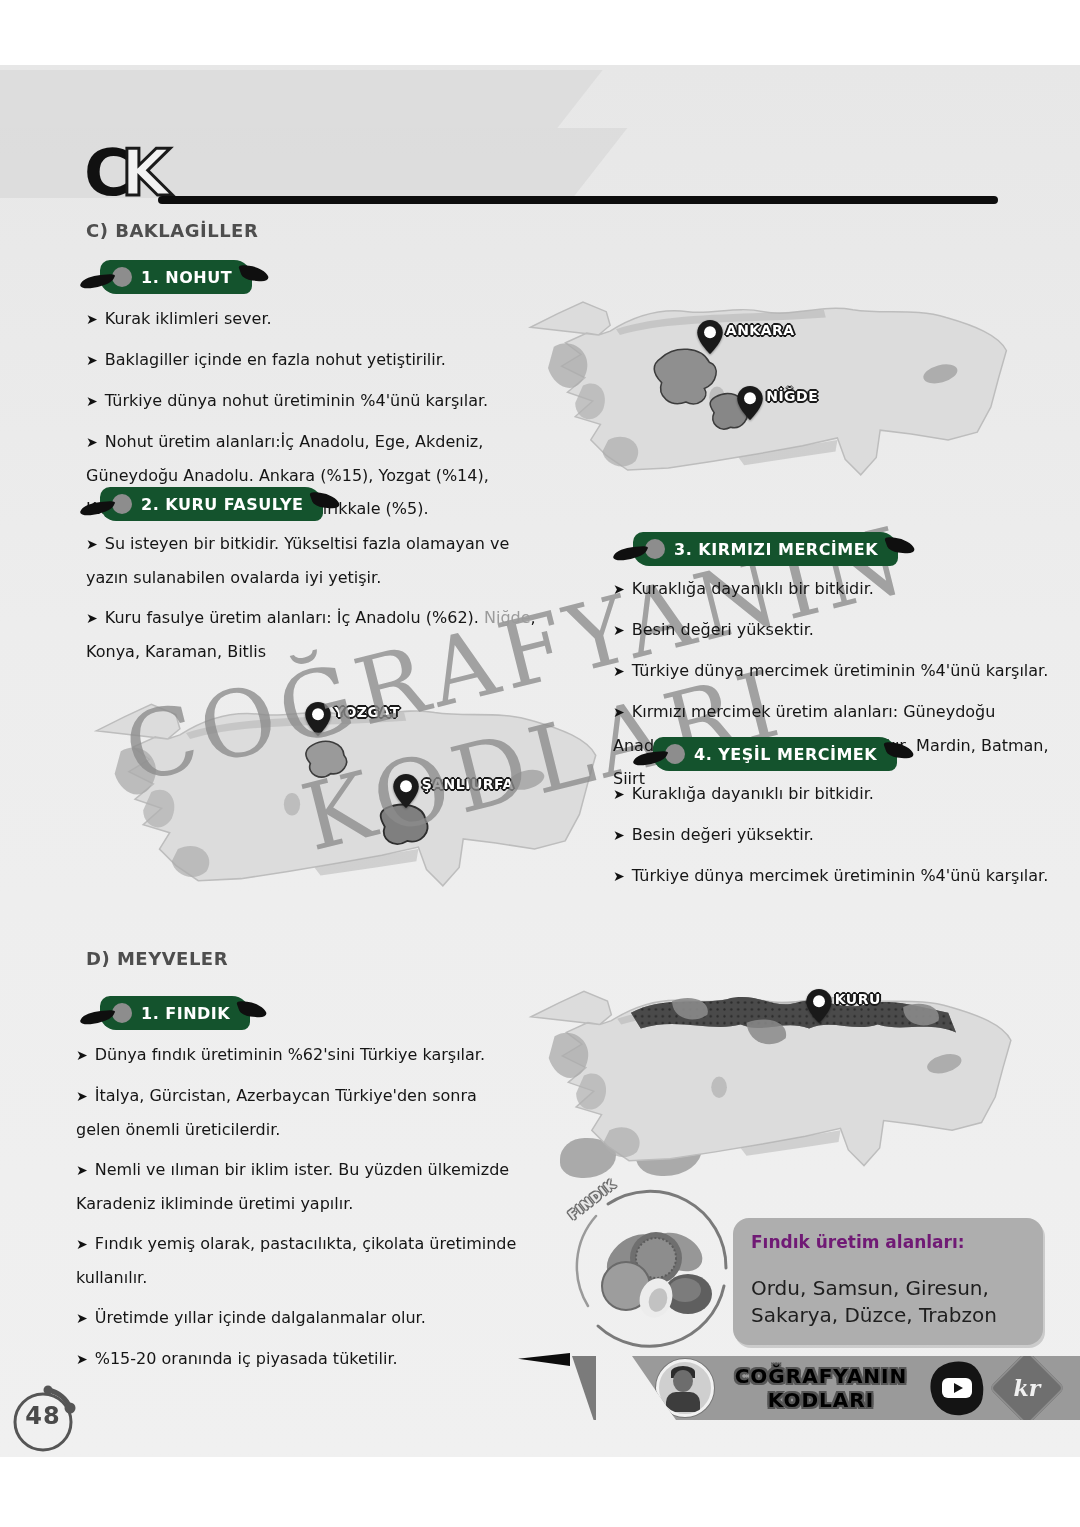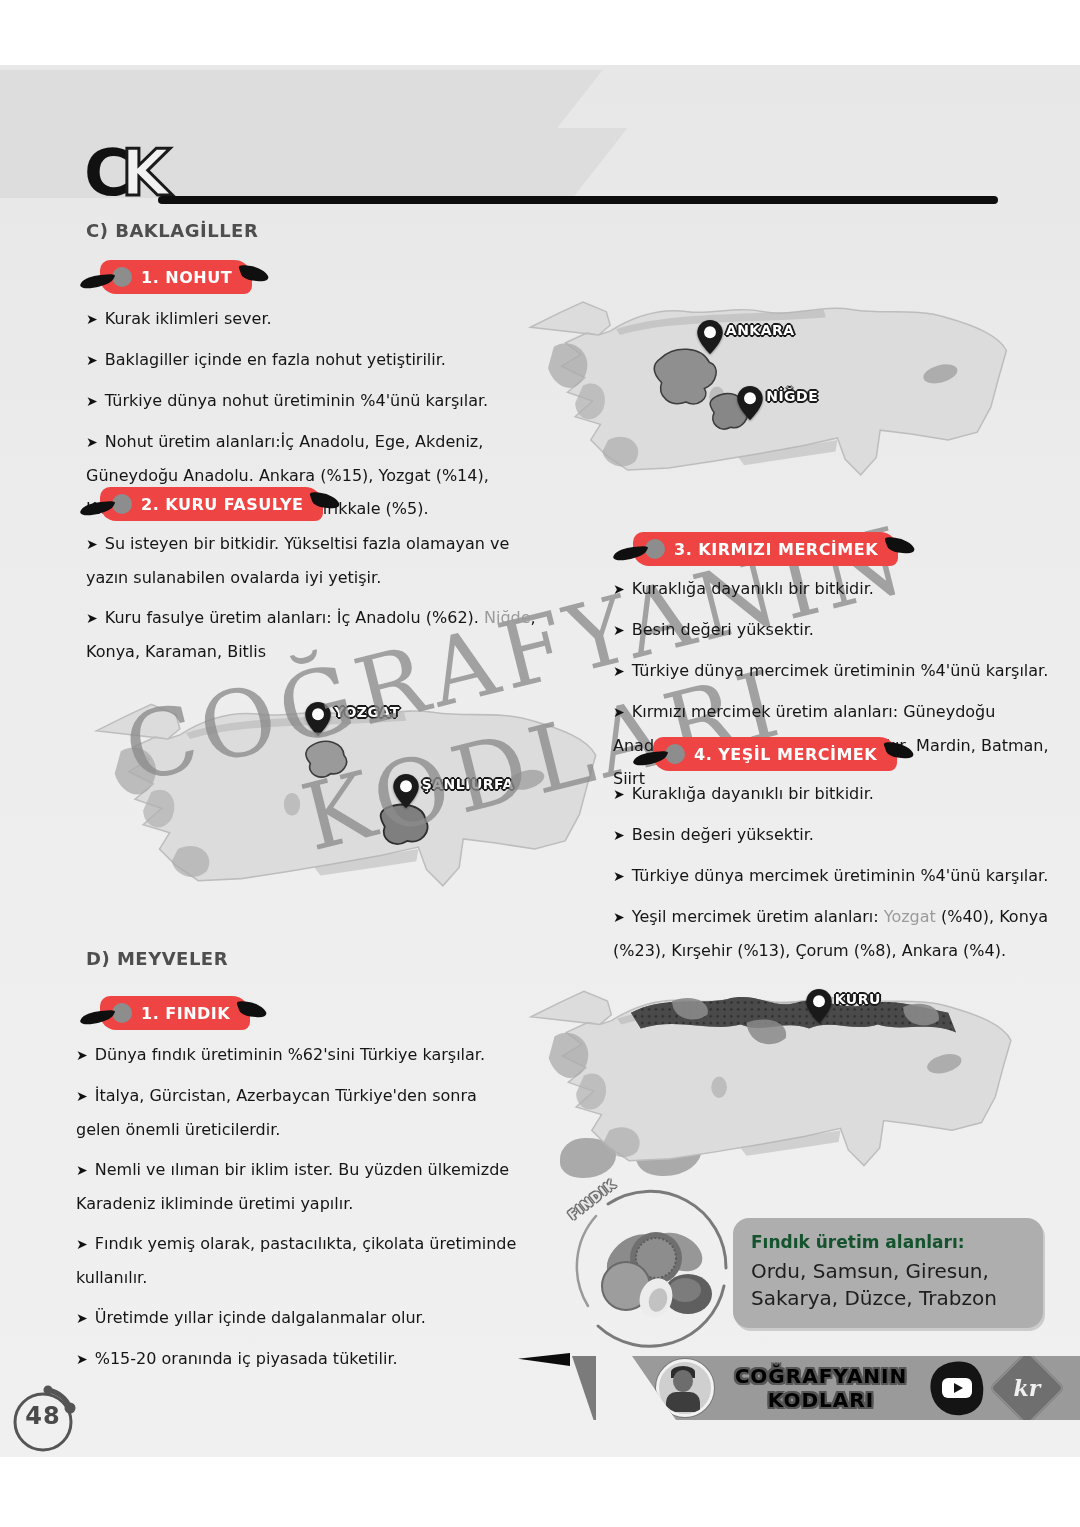--- a/index.html
+++ b/index.html
@@ -18,21 +18,21 @@
 
   
   .logo{left:84px;top:142px;font-weight:700;font-size:64px;line-height:62px;}
   .logo .c{color:#111;}
   .logo .k{color:#f2f2f2;-webkit-text-stroke:3px #1a1a1a;text-shadow:0 0 1px #1a1a1a;margin-left:-10px;}
   .top-rule{left:158px;top:196px;width:840px;height:8px;background:#0d0d0d;border-radius:4px;}
 
   .sec-title{font-weight:800;font-size:18px;color:#4e4e4e;letter-spacing:.5px;}
 
   
-  .badge{background:#ef4444;color:#fff;font-weight:800;font-size:16px;letter-spacing:.5px;
+  .badge{background:#14532d;color:#fff;font-weight:800;font-size:16px;letter-spacing:.5px;
     padding:7px 20px 7px 12px;border-radius:10px 18px 8px 16px;
     display:flex;align-items:center;gap:9px;white-space:nowrap;z-index:3;}
   .badge:before{content:"";position:absolute;left:-18px;top:45%;width:30px;height:13px;
     background:#0f0f0f;transform:skewX(-32deg) rotate(-5deg);border-radius:50% 20% 60% 40%;}
   .badge:after{content:"";position:absolute;right:-15px;top:18%;width:26px;height:15px;
     background:#0f0f0f;transform:skewX(26deg) rotate(7deg);border-radius:30% 70% 50% 40%;}
   .badge .dot{width:20px;height:20px;border-radius:50%;background:#8d8d8d;flex:0 0 auto;}
 
   
   .bullets{font-size:16px;line-height:33px;color:#151515;z-index:2;}
@@ -60,21 +60,21 @@
   .nutwrap svg{width:100%;height:100%;}
   .nutlabel{left:-4px;top:6px;transform:rotate(-38deg);font-weight:800;font-size:13px;color:#e8e8e8;
     letter-spacing:1px;
     text-shadow:-1.5px 0 0 #6f6f6f,1.5px 0 0 #6f6f6f,0 -1.5px 0 #6f6f6f,0 1.5px 0 #6f6f6f,
                 -1px -1px 0 #6f6f6f,1px 1px 0 #6f6f6f;}
   .bush{background:#a2a2a2;border-radius:46% 54% 60% 40%/55% 45% 60% 40%;opacity:.9;}
 
   
   .nutbox{left:733px;top:1218px;width:276px;background:#aeaeae;border-radius:16px;
     padding:14px 16px 16px 18px;z-index:2;box-shadow:2px 3px 0 rgba(0,0,0,.15);}
-  .nutbox .t{font-weight:800;font-size:17px;color:#14532d;margin-bottom:6px;}
+  .nutbox .t{font-weight:800;font-size:17px;color:#701a75;margin-bottom:23px;}
   .nutbox .b{font-size:20px;line-height:27px;color:#1e1e1e;}
 
   
   .f-tri{left:518px;top:1353px;width:52px;height:13px;background:#0c0c0c;
     clip-path:polygon(0 45%,100% 0,100% 100%);}
   .f-stripe{left:586px;top:1356px;width:24px;height:64px;background:#7b7b7b;
     clip-path:polygon(0 0,100% 0,190% 100%,90% 100%);transform:translateX(-14px);}
   .f-bar{left:598px;top:1356px;width:482px;height:64px;background:#9a9a9a;
     clip-path:polygon(34px 0,100% 0,100% 100%,78px 100%);
     display:flex;align-items:center;z-index:2;}
@@ -202,21 +202,20 @@
 
 <div class="abs badge" style="left:653px;top:737px;">
   <span class="dot"></span>
   <span>4. YEŞİL MERCİMEK</span>
 </div>
 
 <div class="abs bullets" style="left:613px;top:777px;width:442px;">
   <div class="bullet"><span class="arr">➤</span><span>Kuraklığa dayanıklı bir bitkidir.</span></div>
   <div class="bullet"><span class="arr">➤</span><span>Besin değeri yüksektir.</span></div>
   <div class="bullet"><span class="arr">➤</span><span>Türkiye dünya mercimek üretiminin %4'ünü karşılar.</span></div>
-  <div class="bullet"><span class="arr">➤</span><span>Yeşil mercimek üretim alanları: </span><span class="grayword">Yozgat</span><span> (%40), Konya (%23), Kırşehir (%13), Çorum (%8), Ankara (%4).</span></div>
 </div>
 
 <div class="abs map" style="left:80px;top:642px;width:530px;height:300px;">
   <svg viewBox="0 0 520 240">
     <use href="#turkey-base"></use>
     <path d="M228,74 C242,66 258,72 259,84 C266,92 257,104 246,102 C236,110 222,102 226,92 C219,84 221,78 228,74 Z" fill="#9a9a9a" stroke="#3c3c3c" stroke-width="1.6"></path>
     <path d="M300,136 C318,128 338,134 339,148 C346,158 334,172 321,168 C308,176 294,166 299,154 C293,144 294,140 300,136 Z" fill="#7f7f7f" stroke="#2e2e2e" stroke-width="1.8"></path>
   </svg>
   <div class="pin" style="left:42.5%;top:20%;">
     <svg viewBox="0 0 24 32">

